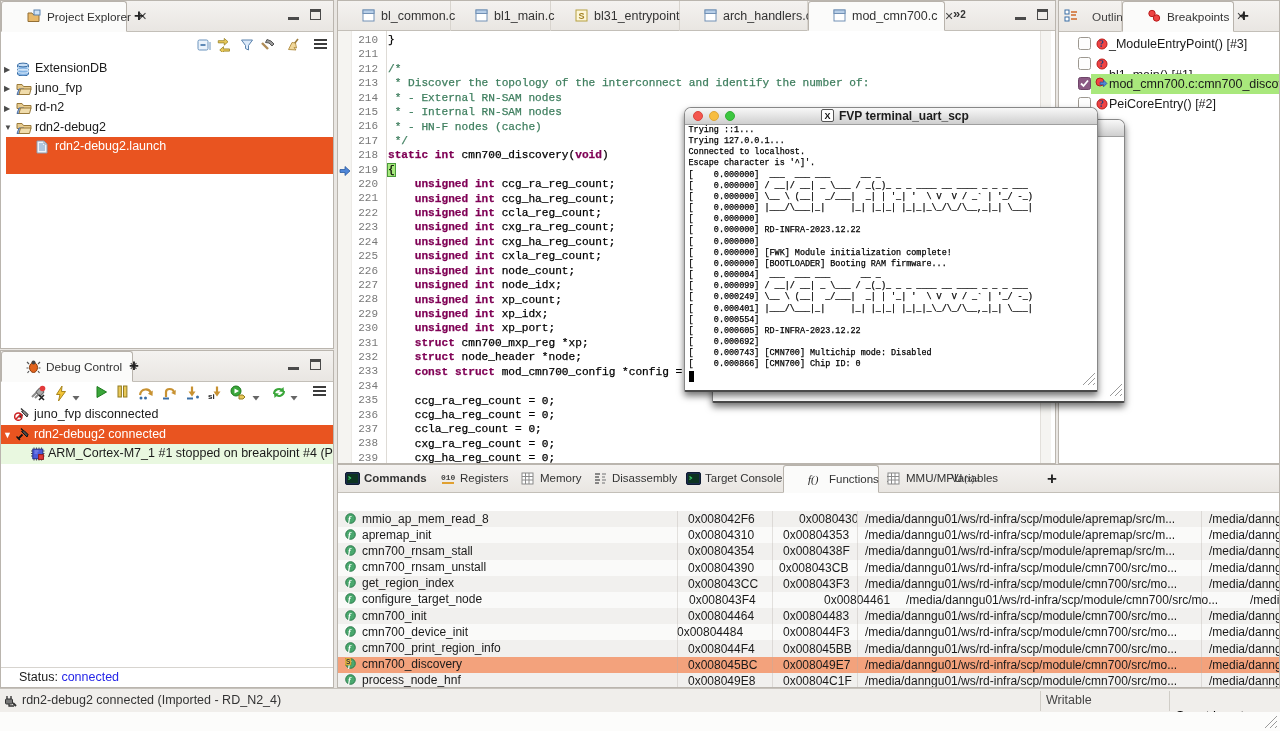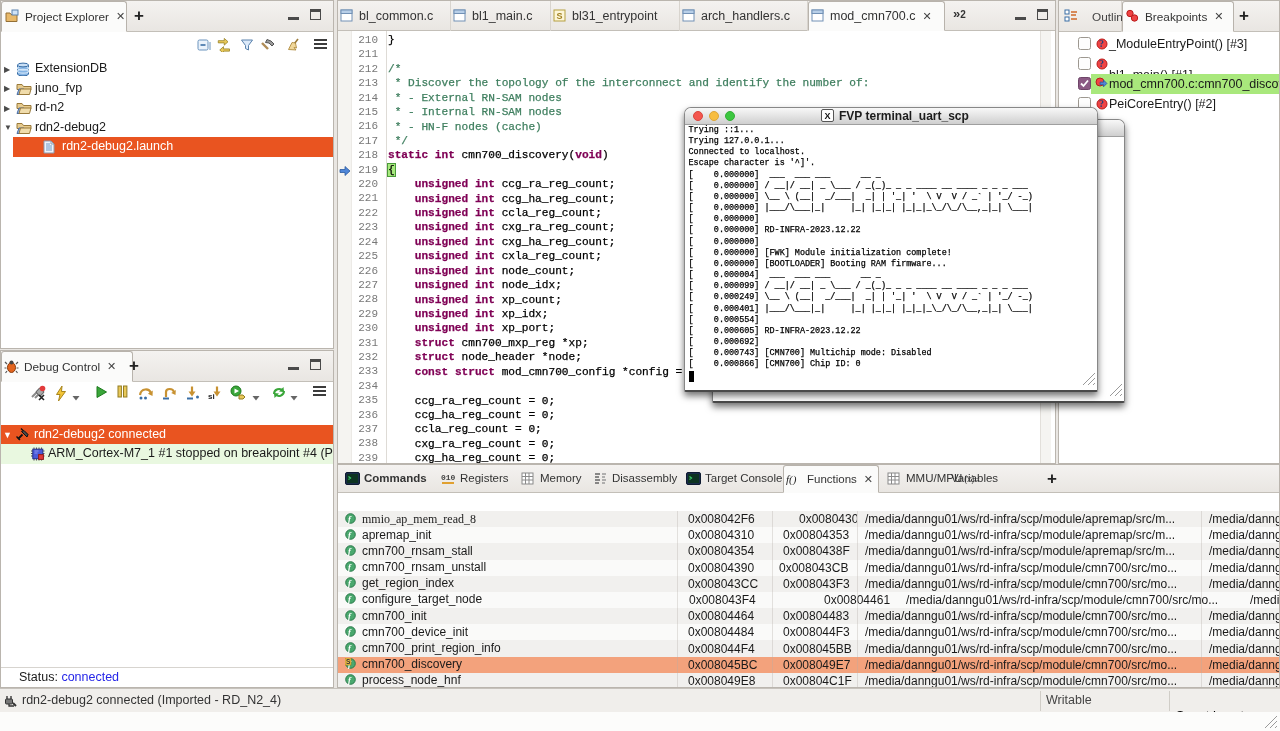--- a/index.html
+++ b/index.html
@@ -1,21 +1,21 @@
 <!DOCTYPE html>
 <html><head>
 <meta charset="utf-8">
 <style>
 * { margin:0; padding:0; box-sizing:border-box; }
 html,body { width:1280px; height:731px; overflow:hidden; }
 body { font-family:"Liberation Sans", sans-serif; background:#e9e6e2; position:relative; font-size:12.5px; color:#1a1a1a; will-change:transform; }
 .abs { position:absolute; }
 .panel { position:absolute; background:#fff; border:1px solid #bab5ae; }
 .tabrow { position:absolute; left:0; right:0; top:0; height:30px; background:linear-gradient(#f4f2f0,#e9e6e2); border-bottom:1px solid #c3bfb8; }
-.tab { position:absolute; top:0; height:30px; display:flex; align-items:center; padding:0 2px; color:#333; white-space:nowrap; font-size:11.8px; }
+.tab { position:absolute; top:0; height:30px; display:flex; align-items:center; padding:0 24px; color:#333; white-space:nowrap; font-size:11.8px; }
 .tab.sel { background:#fbfbfa; border:1px solid #b8b3ac; border-bottom:1px solid #fbfbfa; border-radius:3px 3px 0 0; }
 .tclose { margin-left:7px; font-size:11px; color:#444; }
 .plus { font-size:17px; color:#222; font-weight:bold; }
 .minmax { position:absolute; top:8px; }
 .minbtn { width:11px; height:9px; border-bottom:3px solid #4a4a4a; display:inline-block; }
 .maxbtn { width:11px; height:11px; border:1px solid #4a4a4a; border-top:3px solid #4a4a4a; display:inline-block; margin-left:11px; }
 .orange { background:#e95420; color:#fff; }
 .palegreen { background:#e9f8e0; }
 
 
@@ -112,21 +112,21 @@
       </div>
       <div class="abs " style="left:0;right:0;top:59.5px;height:19.5px;">
         <span class="abs" style="left:3px;top:5.5px;color:#4a4a4a;font-size:8px;">▼</span>
         <span class="abs" style="left:15px;top:3px;"><svg width="16" height="14" viewBox="0 0 16 14" style="">
             <path d="M1 2.5 h5 l1.5 2 H15 v3 H1 z" fill="#e7cb8e" stroke="#9a7a3a" stroke-width="1"></path>
             <path d="M1 12.5 L3 7 h5 l-2 5.5 z" fill="#8fb0e0" stroke="#4a6fa5"></path>
             <path d="M4.5 7 H15 L13.5 12.5 H3 z" fill="#f0dcab" stroke="#9a7a3a"></path>
           </svg></span>
         <span class="abs" style="left:34px;top:2.2px;color:#1a1a1a;font-size:12.5px;">rdn2-debug2</span>
       </div>
-      <div class="abs orange" style="left:12px;right:0;top:79.0px;height:20px;padding-left:28px;">
+      <div class="abs orange" style="left:5px;right:0;top:79.0px;height:37px;padding-left:28px;">
         <span class="abs" style="left:30px;top:3px;"><svg width="12" height="14" viewBox="0 0 12 14" style="">
             <path d="M1 1 h7 l3 3 v9 H1 z" fill="#eef3fa" stroke="#8d99ad"></path>
             <path d="M8 1 v3 h3" fill="none" stroke="#8d99ad"></path>
             <path d="M3 4 h4 M3 6 h6 M3 8 h6 M3 10 h6" stroke="#6f9ac6" stroke-width="1.1"></path>
           </svg></span>
         <span class="abs" style="left:49px;top:2.2px;color:#fff;font-size:12.5px;">rdn2-debug2.launch</span>
       </div>
     </div>
 </div>
 
@@ -200,20 +200,30 @@
           <path d="M3.5 13 l-0.5 -5 5 0.5" fill="#3aa63a"></path>
         </svg></span>
       <span class="abs" style="left:289px;top:8px;"><svg width="8" height="6" viewBox="0 0 8 6" style="">
           <path d="M0.5 1 L7.5 1 L4 5.5 z" fill="#666"></path>
         </svg></span>
       <span class="abs" style="left:311px;top:3px;"><svg width="15" height="12" viewBox="0 0 15 12" style="">
           <path d="M1 2 h13 M1 6 h13 M1 10 h13" stroke="#3c3c3c" stroke-width="2"></path>
         </svg></span>
     </div>
   <div class="abs" style="left:0;right:0;top:54px;bottom:20px;background:#fff;" id="dclist">
+      <div class="abs" style="left:0;right:0;top:0px;height:19.5px;">
+        <span class="abs" style="left:13px;top:2px;"><svg width="16" height="14" viewBox="0 0 16 14" style="">
+            <path d="M7 1.5 l2 2 M11.5 6 l2 2" stroke="#333" stroke-width="1.4"></path>
+            <path d="M7.5 4.5 l2.5 -1 4 4 -1 2.5 z" fill="#8a8a8a" stroke="#333"></path>
+            <path d="M8.5 7.5 L5.5 10.5" stroke="#333" stroke-width="1.8"></path>
+            <circle cx="4.3" cy="9.7" r="3.6" fill="none" stroke="#cc2222" stroke-width="1.5"></circle>
+            <path d="M1.8 12.2 L6.9 7.1" stroke="#cc2222" stroke-width="1.5"></path>
+          </svg></span>
+        <span class="abs" style="left:33px;top:2.2px;">juno_fvp disconnected</span>
+      </div>
       <div class="abs orange" style="left:0;right:0;top:19.5px;height:19.5px;">
         <span class="abs" style="left:2px;top:5px;font-size:9px;color:#fff;">▼</span>
         <span class="abs" style="left:13px;top:2px;"><svg width="16" height="14" viewBox="0 0 16 14" style="">
             <path d="M7 1.5 l2 2 M11.5 6 l2 2" stroke="#111" stroke-width="1.4"></path>
             <path d="M7.5 4.5 l2.5 -1 4 4 -1 2.5 z" fill="#4a4a4a" stroke="#111"></path>
             <path d="M8.5 7.5 L4 12" stroke="#111" stroke-width="1.8"></path>
             <path d="M2.5 9.5 l3.5 3.5" stroke="#111" stroke-width="1.4"></path>
           </svg></span>
         <span class="abs" style="left:33px;top:2.2px;color:#fff;">rdn2-debug2 connected</span>
       </div>
@@ -424,21 +434,21 @@
           <text x="0" y="10" font-size="9" fill="#555" font-family="Liberation Sans">(x)=</text>
         </svg></span>
       <span class="abs" style="left:613px;top:7px;color:#333;font-size:11.5px;">Variables</span>
       <div class="abs plus" style="left:709px;top:4px;">+</div>
     </div>
   <div class="abs" style="left:0;right:0;top:46px;bottom:0;background:#fff;overflow:hidden;" id="bptable">
       <div class="frow" style="top:0.0px;background:#f1f0ee;">
         <span class="fcell" style="width:339px;padding-left:7px;"><span style="display:inline-block;vertical-align:-1px;"><svg width="11" height="11" viewBox="0 0 11 11" style="">
               <circle cx="5.5" cy="5.5" r="4.8" fill="#4aa86e" stroke="#2a7a4a"></circle>
               <text x="3" y="9" font-size="8.5" font-weight="bold" font-style="italic" fill="#fff" font-family="Liberation Serif">f</text>
-            </svg></span><span style="margin-left:6px;font-family:Liberation Serif, serif;">mmio_ap_mem_read_8</span></span>
+            </svg></span><span style="margin-left:6px;">mmio_ap_mem_read_8</span></span>
         <span class="fcell" style="width:95px;padding-left:11px;">0x008042F6</span>
         <span class="fcell" style="width:85px;padding-left:27px;">0x0080430D</span>
         <span class="fcell" style="width:344px;padding-left:8px;">/media/danngu01/ws/rd-infra/scp/module/apremap/src/m...</span>
         <span class="fcell" style="width:80px;padding-left:8px;">/media/danng</span>
       </div>
       <div class="frow" style="top:16.18px;background:#fafaf9;">
         <span class="fcell" style="width:339px;padding-left:7px;"><span style="display:inline-block;vertical-align:-1px;"><svg width="11" height="11" viewBox="0 0 11 11" style="">
               <circle cx="5.5" cy="5.5" r="4.8" fill="#4aa86e" stroke="#2a7a4a"></circle>
               <text x="3" y="9" font-size="8.5" font-weight="bold" font-style="italic" fill="#fff" font-family="Liberation Serif">f</text>
             </svg></span><span style="margin-left:6px;">apremap_init</span></span>
@@ -495,21 +505,21 @@
         <span class="fcell" style="width:95px;padding-left:11px;">0x00804464</span>
         <span class="fcell" style="width:85px;padding-left:11px;">0x00804483</span>
         <span class="fcell" style="width:344px;padding-left:8px;">/media/danngu01/ws/rd-infra/scp/module/cmn700/src/mo...</span>
         <span class="fcell" style="width:80px;padding-left:8px;">/media/danng</span>
       </div>
       <div class="frow" style="top:113.26000000000002px;background:#fafaf9;">
         <span class="fcell" style="width:339px;padding-left:7px;"><span style="display:inline-block;vertical-align:-1px;"><svg width="11" height="11" viewBox="0 0 11 11" style="">
               <circle cx="5.5" cy="5.5" r="4.8" fill="#4aa86e" stroke="#2a7a4a"></circle>
               <text x="3" y="9" font-size="8.5" font-weight="bold" font-style="italic" fill="#fff" font-family="Liberation Serif">f</text>
             </svg></span><span style="margin-left:6px;">cmn700_device_init</span></span>
-        <span class="fcell" style="width:95px;padding-left:11px;">0x00804484</span>
+        <span class="fcell" style="width:95px;">0x00804484</span>
         <span class="fcell" style="width:85px;padding-left:11px;">0x008044F3</span>
         <span class="fcell" style="width:344px;padding-left:8px;">/media/danngu01/ws/rd-infra/scp/module/cmn700/src/mo...</span>
         <span class="fcell" style="width:80px;padding-left:8px;">/media/danng</span>
       </div>
       <div class="frow" style="top:129.44000000000003px;background:#f1f0ee;">
         <span class="fcell" style="width:339px;padding-left:7px;"><span style="display:inline-block;vertical-align:-1px;"><svg width="11" height="11" viewBox="0 0 11 11" style="">
               <circle cx="5.5" cy="5.5" r="4.8" fill="#4aa86e" stroke="#2a7a4a"></circle>
               <text x="3" y="9" font-size="8.5" font-weight="bold" font-style="italic" fill="#fff" font-family="Liberation Serif">f</text>
             </svg></span><span style="margin-left:6px;">cmn700_print_region_info</span></span>
         <span class="fcell" style="width:95px;padding-left:11px;">0x008044F4</span>

